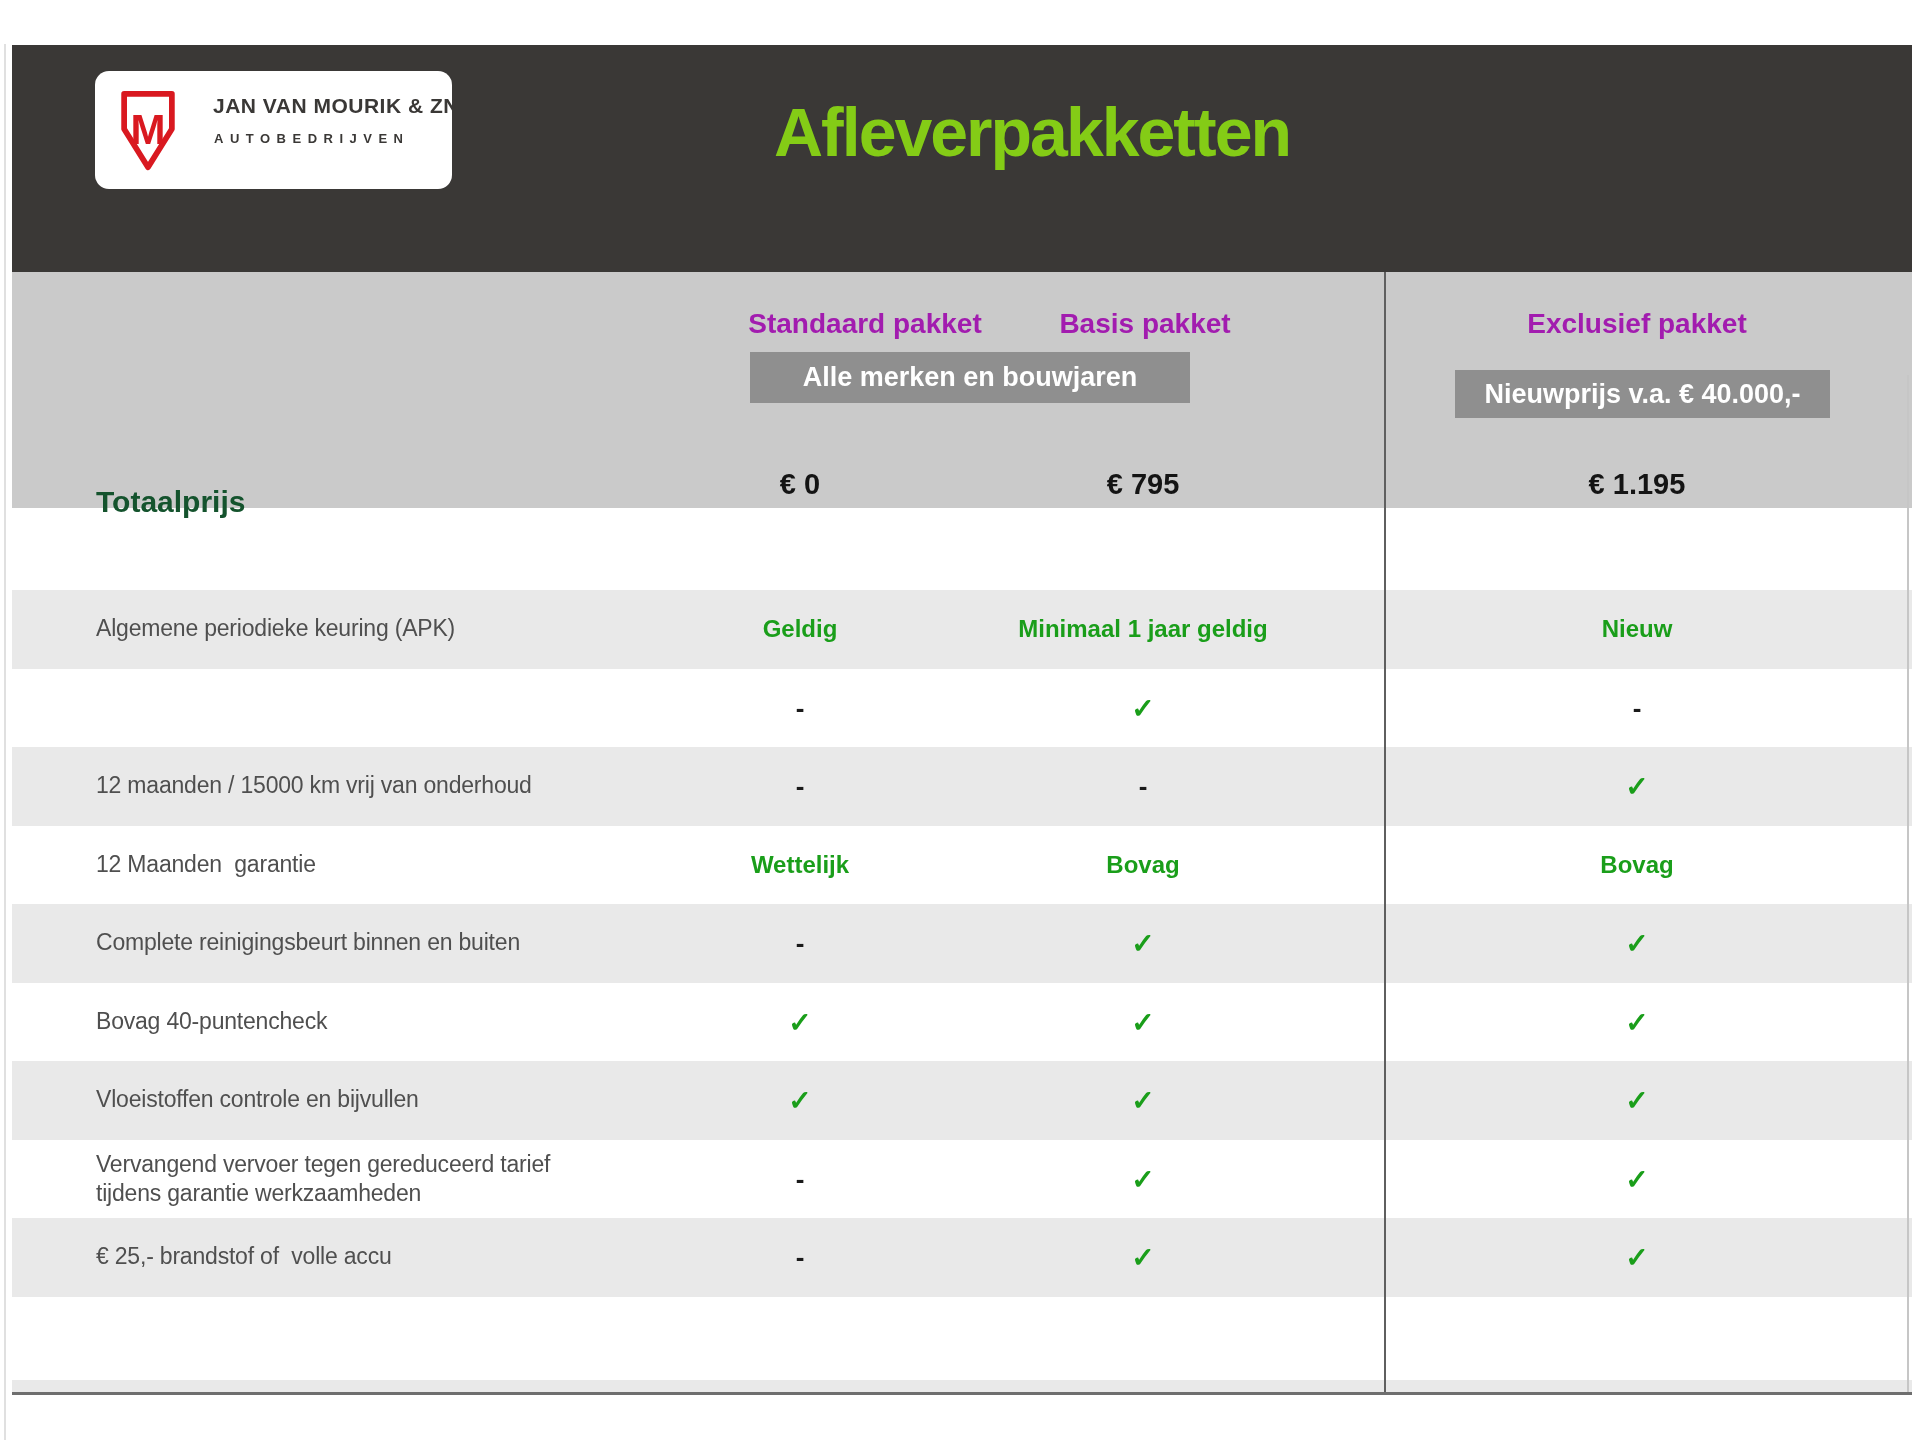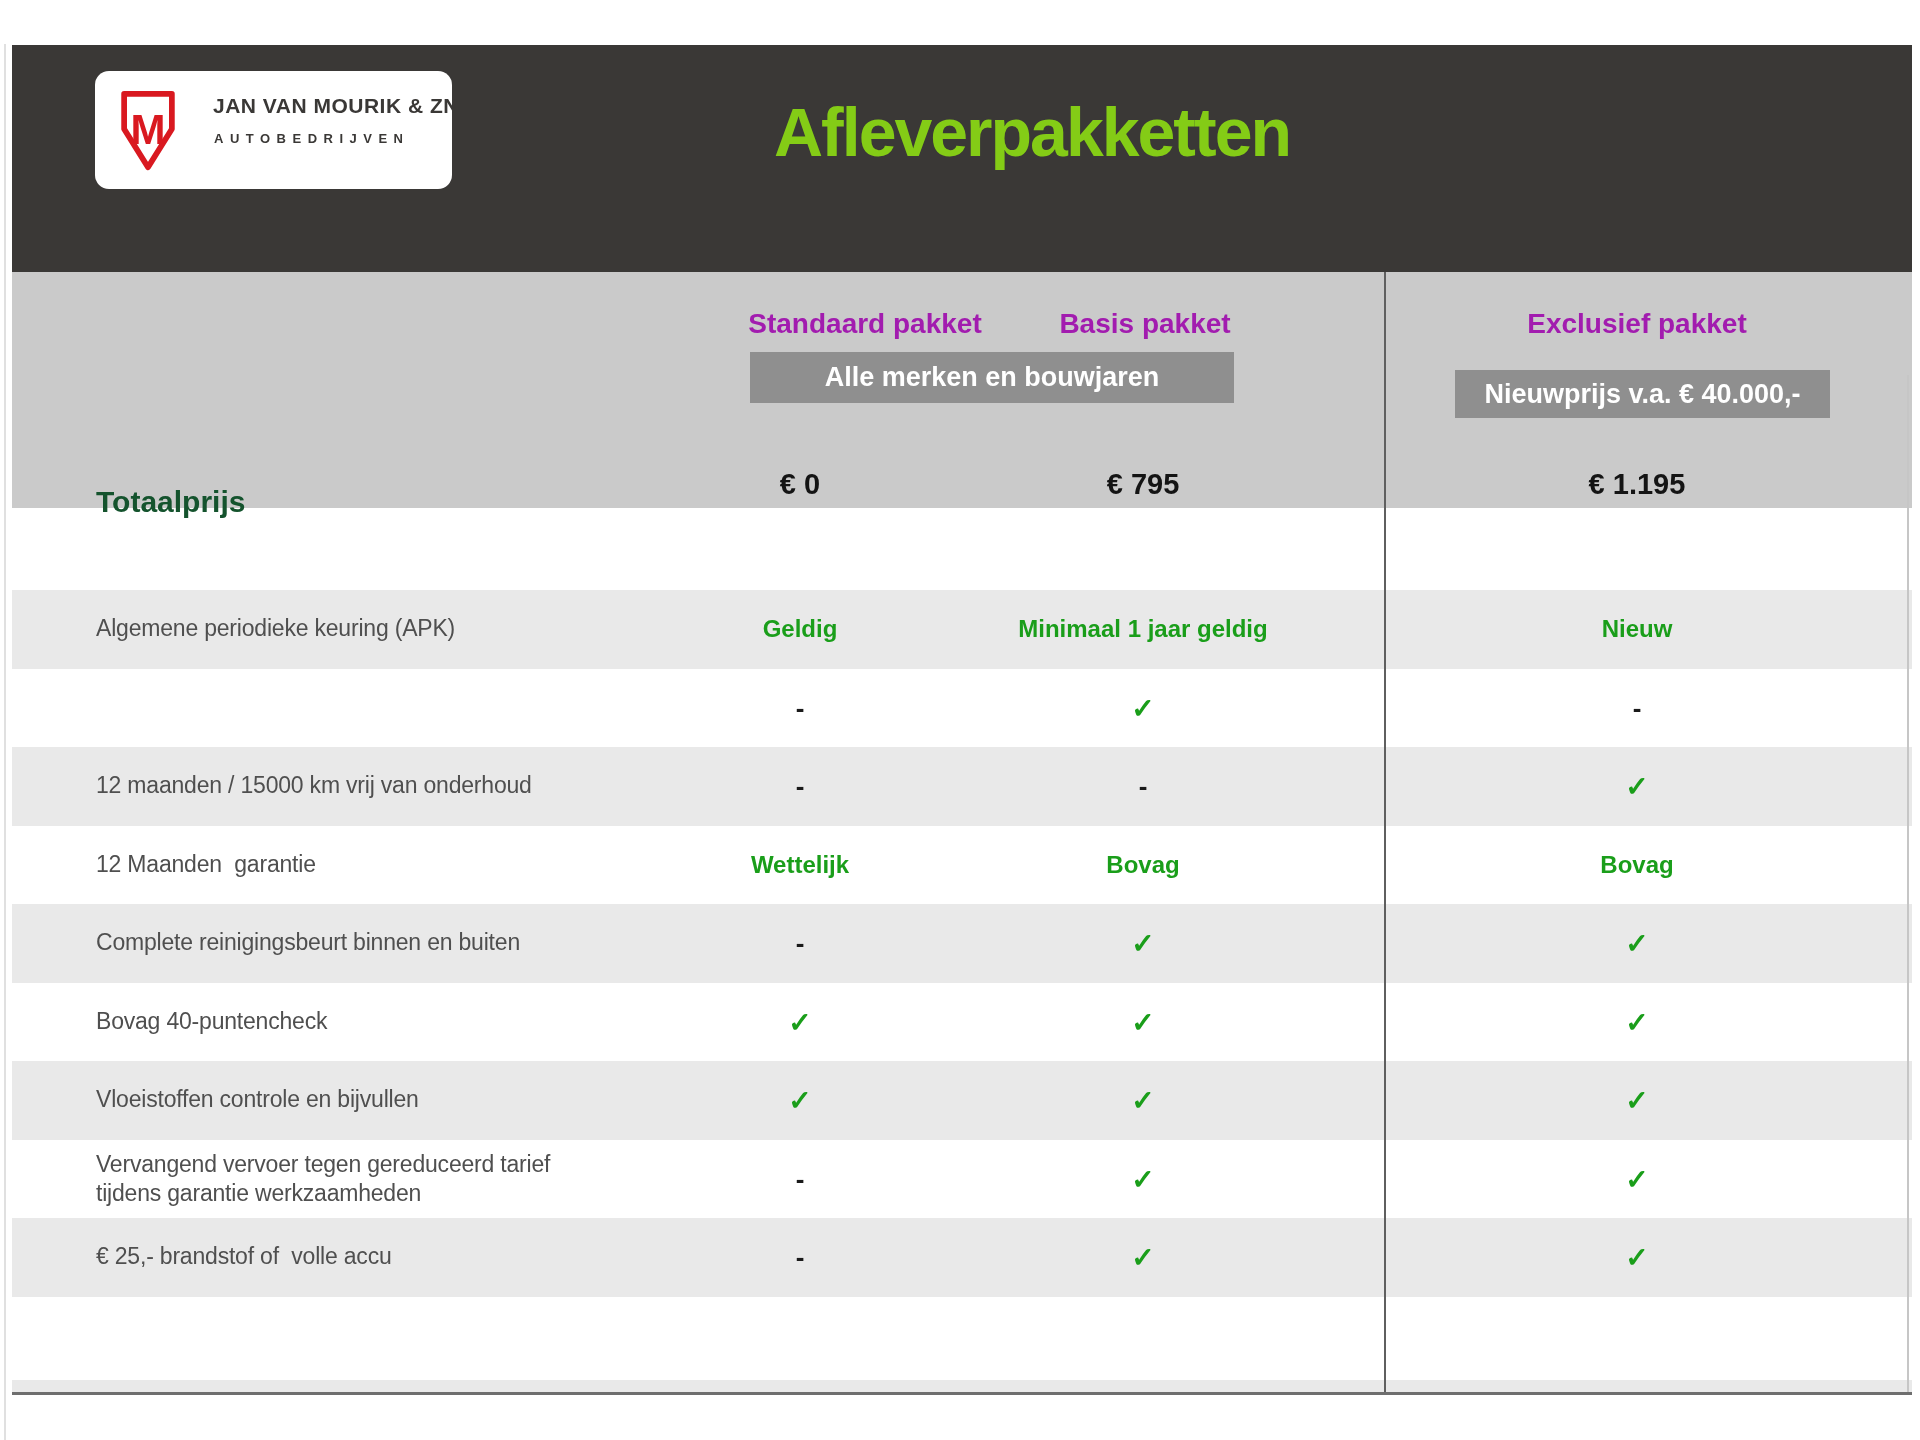--- a/index.html
+++ b/index.html
@@ -46,21 +46,21 @@
     position:absolute; top:36px; transform:translateX(-50%);
     font-size:28px; font-weight:bold; color:#a21caf; white-space:nowrap;
   }
   .col-head.standaard { left:853px; }
   .col-head.basis     { left:1133px; }
   .col-head.exclusief { left:1625px; }
   .badge {
     position:absolute; background:#8f8f8f; color:#ffffff; font-size:27px; font-weight:bold;
     text-align:center; white-space:nowrap;
   }
-  .badge.left  { left:738px;  top:80px; width:484px; height:51px; line-height:51px; }
+  .badge.left  { left:738px;  top:80px; width:440px; height:51px; line-height:51px; }
   .badge.right { left:1443px; top:82px; width:375px; height:48px; line-height:48px;margin-top:16px; }
   .totaal-label {
     position:absolute; left:84px; top:193px; font-size:30px; font-weight:bold; color:#14532d;margin-top:20px;
   }
   .price {
     position:absolute; top:196px; transform:translateX(-50%);
     font-size:29px; font-weight:bold; color:#141414; white-space:nowrap;
   }
   .price.standaard { left:788px; }
   .price.basis     { left:1131px; }

